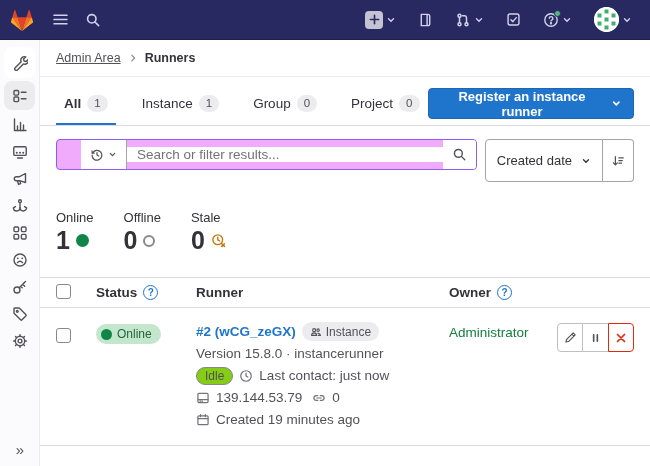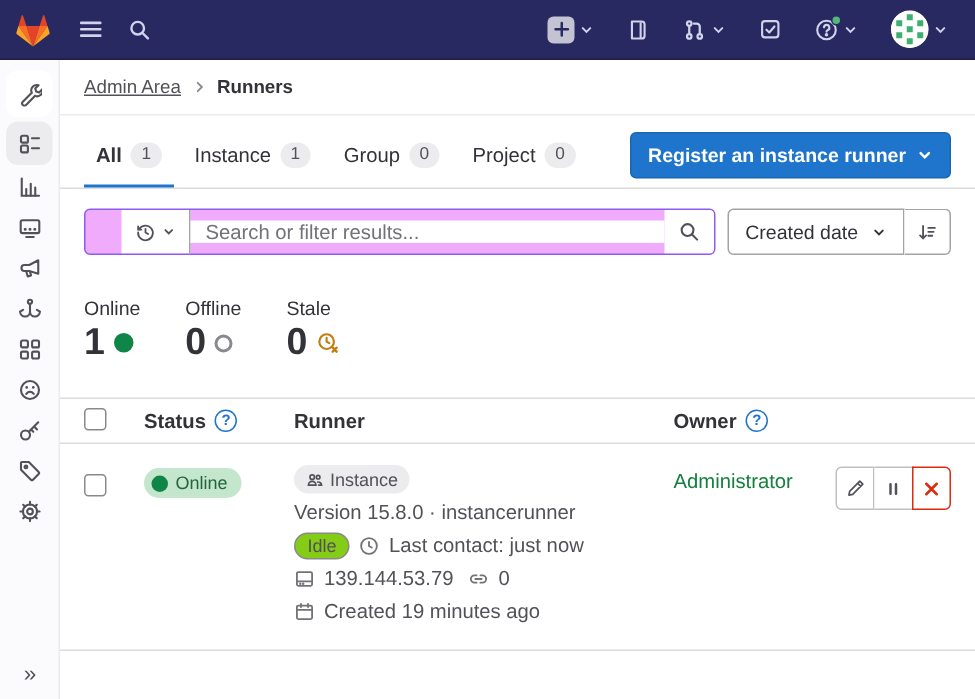--- a/index.html
+++ b/index.html
@@ -38,40 +38,40 @@
   
   .content { flex:1; display:flex; flex-direction:column; min-width:0; }
   .breadcrumb { height:37px; display:flex; align-items:center; gap:8px; padding:0 16px;
                 border-bottom:1px solid #ececef; font-size:12.5px; }
   .bc-link { color:#535158; }
   .bc-sep { color:#89888d; display:flex; }
   .bc-current { color:#333238; font-weight:600;text-align:right; }
 
   .tabs-row { display:flex; align-items:flex-end; justify-content:space-between;
               padding:10px 16px 0; border-bottom:1px solid #dcdcde; }
-  .tabs { display:flex; gap:6px; }
+  .tabs { display:flex; gap:18px; }
   .tab { display:flex; align-items:center; gap:6px; background:none; border:none; padding:8px 8px 11px;
          font-size:13.5px; color:#333238; border-bottom:2px solid transparent; }
   .tab.active { font-weight:700; border-bottom-color:#1f75cb; }
   .count-badge { background:#ececef; color:#535158; font-size:11.5px; line-height:17px;
                  padding:0 7px; border-radius:9px; font-weight:400; }
   .register-btn { background:#1f75cb; color:#fff; border:1px solid #1a67b4; border-radius:4px;
                   height:31px; padding:0 11px; font-size:13px; font-weight:700; display:flex;
                   align-items:center; gap:7px; margin-bottom:6px; }
 
   .filter-row { display:flex; gap:8px; padding:13px 16px 12px; }
   .search-box { flex:1; height:31px; border:1px solid #8b5cf6; border-radius:4px; background:#f0abfc;
                 display:flex; align-items:center; overflow:hidden;padding-left:24px; }
   .history-btn { display:flex; align-items:center; gap:4px; height:100%; padding:0 9px;
                  border:none; border-right:1px solid #a4a3a8; background:#fff; color:#535158; }
   .search-input { flex:1; border:none; outline:none; font-size:13.5px; padding:0 10px; color:#333238; min-width:0; }
   .search-input::placeholder { color:#737278; }
   .search-submit { width:33px; height:100%; border:none; background:#fff; color:#535158;
                    display:flex; align-items:center; justify-content:center; }
-  .sort-group { display:flex; height:31px; }
+  .sort-group { display:flex; height:43px; }
   .sort-dd { display:flex; align-items:center; gap:9px; padding:0 11px; background:#fff;
              border:1px solid #a4a3a8; border-radius:4px 0 0 4px; font-size:13px; color:#333238; }
   .sort-dir { width:31px; background:#fff; border:1px solid #a4a3a8; border-left:none;
               border-radius:0 4px 4px 0; color:#535158; display:flex; align-items:center; justify-content:center; }
 
   .stats-row { display:flex; gap:30px; padding:16px 16px 24px; }
   .stat-label { font-size:13px; color:#333238; margin-bottom:3px; }
   .stat-value { display:flex; align-items:center; gap:6px; font-size:25px; font-weight:700;
                 color:#333238; line-height:1; }
   .dot-green { width:13px; height:13px; border-radius:50%; background:#108548; }
@@ -415,20 +415,21 @@
 
           <div>
             <span class="status-badge">
               <span class="status-dot"></span>
               <span class="status-text">Online</span>
             </span>
           </div>
 
           <div class="runner-cell">
             <div class="r-line">
+              <a href="#" class="runner-link">#2 (wCG_zeGX)</a>
               <span class="type-badge">
                 <svg width="12" height="12" viewBox="0 0 16 16" fill="none" stroke="currentColor" stroke-width="1.5" stroke-linecap="round">
                     <circle cx="5.5" cy="5.5" r="2"></circle>
                     <circle cx="10.8" cy="5.5" r="1.6"></circle>
                     <path d="M2.2 12.5a3.3 3.3 0 0 1 6.6 0zM10.5 9.8a2.9 2.9 0 0 1 3.3 2.7h-2.6"></path>
                   </svg>
                 <span>Instance</span>
               </span>
             </div>
             <div class="r-line">

